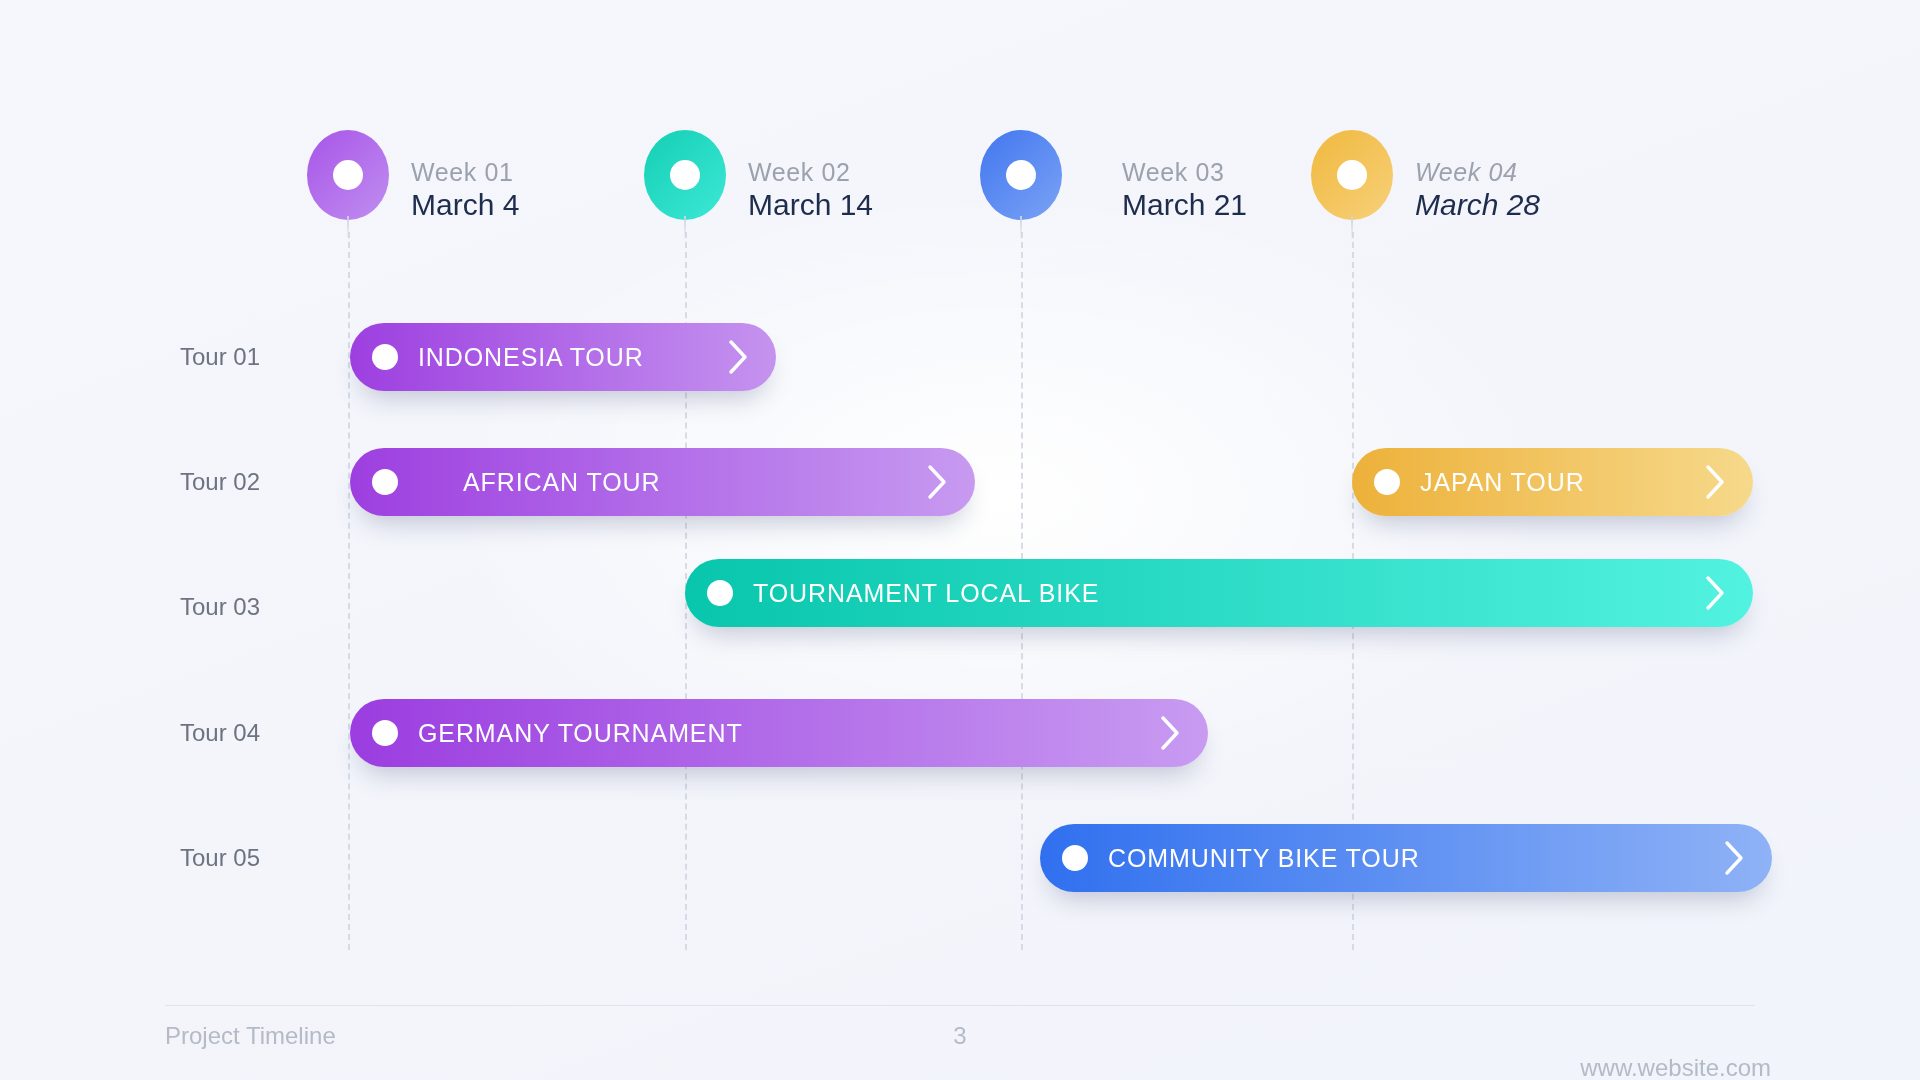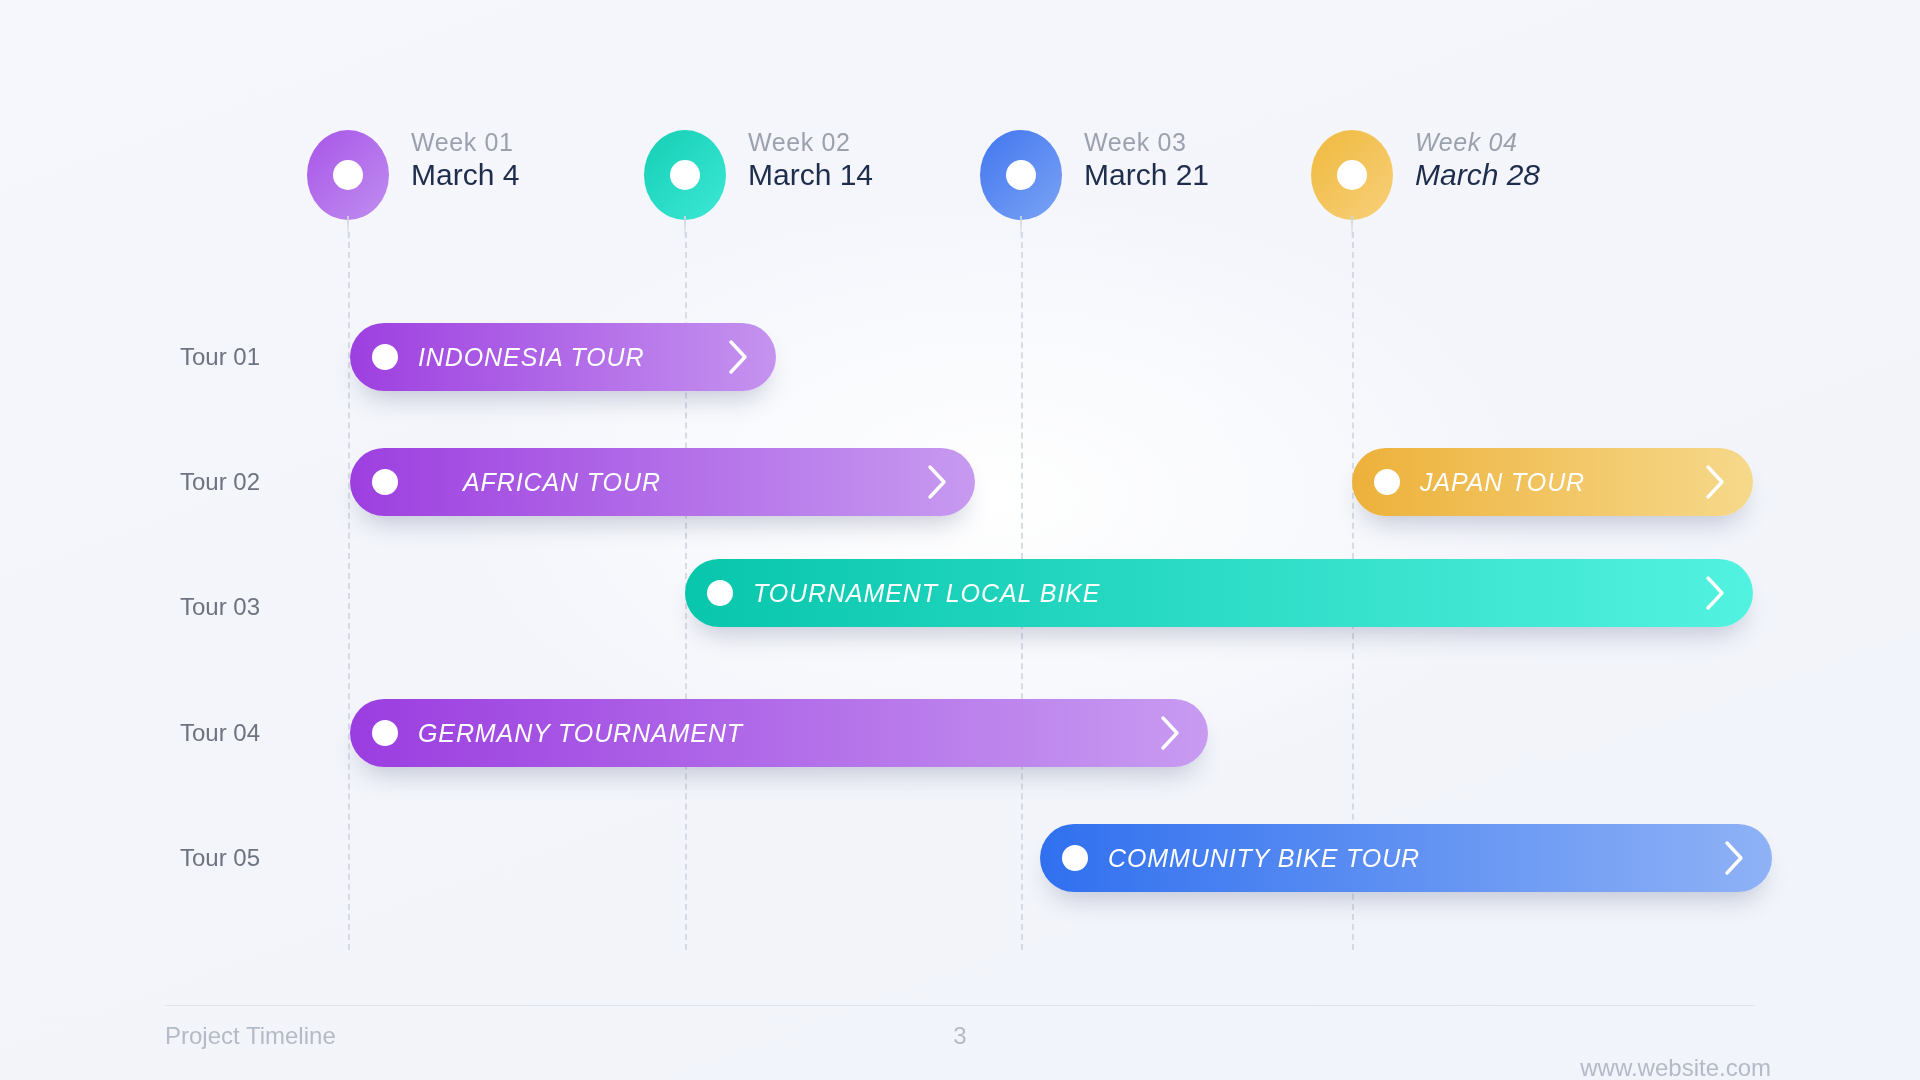--- a/index.html
+++ b/index.html
@@ -26,21 +26,21 @@
     width:0; top:232px; height:718px;
     border-left:2px dashed #d3d8e2;
     opacity:.9;
   }
 
   
   .week-marker {
     position:absolute;
     top:130px;
     display:flex;
-    align-items:flex-start;
+    align-items:flex-end;
     gap:0px;
   }
   .marker-pin {
     position:relative;
     width:82px; height:90px;
     border-radius:50% 50% 50% 50%;
     display:flex; align-items:center; justify-content:center;
     flex:0 0 auto;
   }
   .marker-pin::after{
@@ -87,21 +87,20 @@
 
   
   .task-bar {
     position:absolute;
     height:68px;
     border-radius:34px;
     display:flex;
     align-items:center;
     transform:translateY(-50%);
     box-shadow:0 16px 26px -10px rgba(80,90,130,.32);
-    font-style:italic;
   }
   .task-dot {
     width:26px; height:26px;
     border-radius:50%;
     background:#ffffff;
     margin-left:22px;
     flex:0 0 auto;
   }
   .task-title {
     margin-left:20px;
@@ -159,21 +158,21 @@
       </div>
       <div class="week-marker" style="left: 644px;">
         <div class="marker-pin" style="background:linear-gradient(135deg,#14cfb4 0%,#3de8d6 100%);">
           <div class="marker-dot"></div>
         </div>
         <div class="marker-text">
           <div class="week-label">Week 02</div>
           <div class="week-date">March 14</div>
         </div>
       </div>
-      <div class="week-marker" style="left: 980px;">
+      <div class="week-marker" style="left: 980px; gap: 38px;">
         <div class="marker-pin" style="background:linear-gradient(135deg,#4176ef 0%,#7ba3f5 100%);">
           <div class="marker-dot"></div>
         </div>
         <div class="marker-text">
           <div class="week-label">Week  03</div>
           <div class="week-date">March 21</div>
         </div>
       </div>
       <div class="week-marker" style="left: 1311px; font-style: italic;">
         <div class="marker-pin" style="background:linear-gradient(135deg,#f0b93f 0%,#f7d079 100%);">

